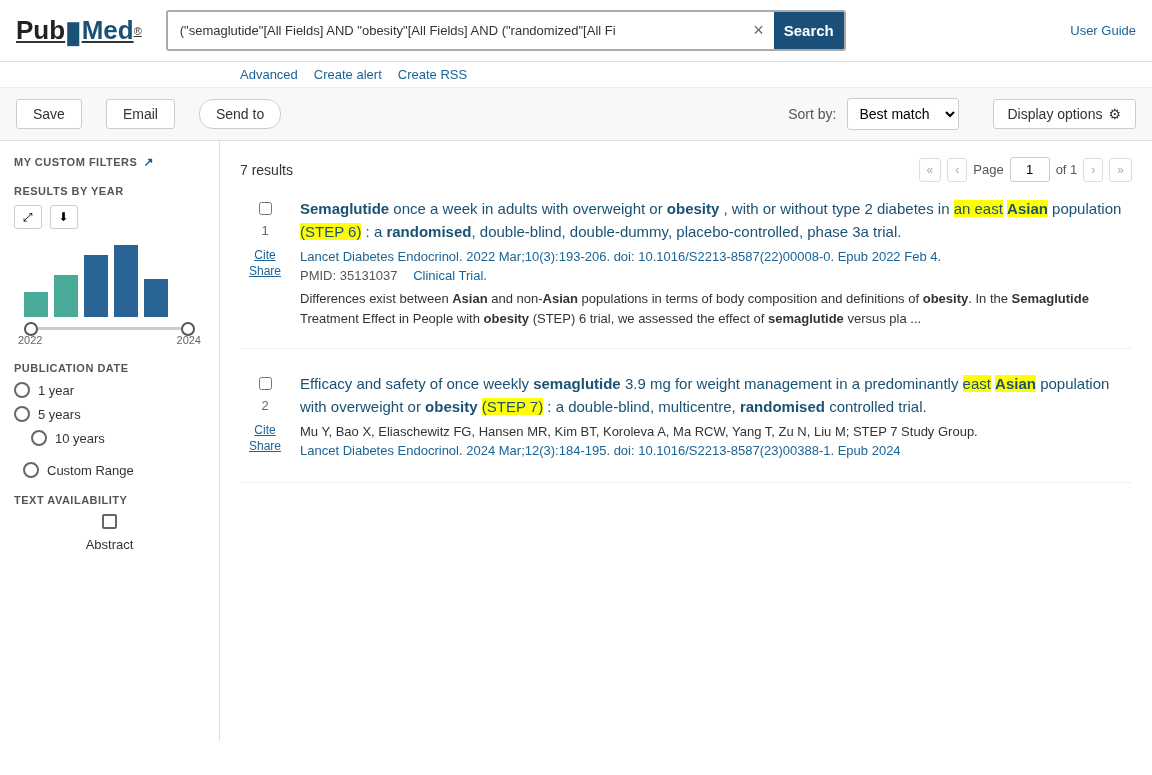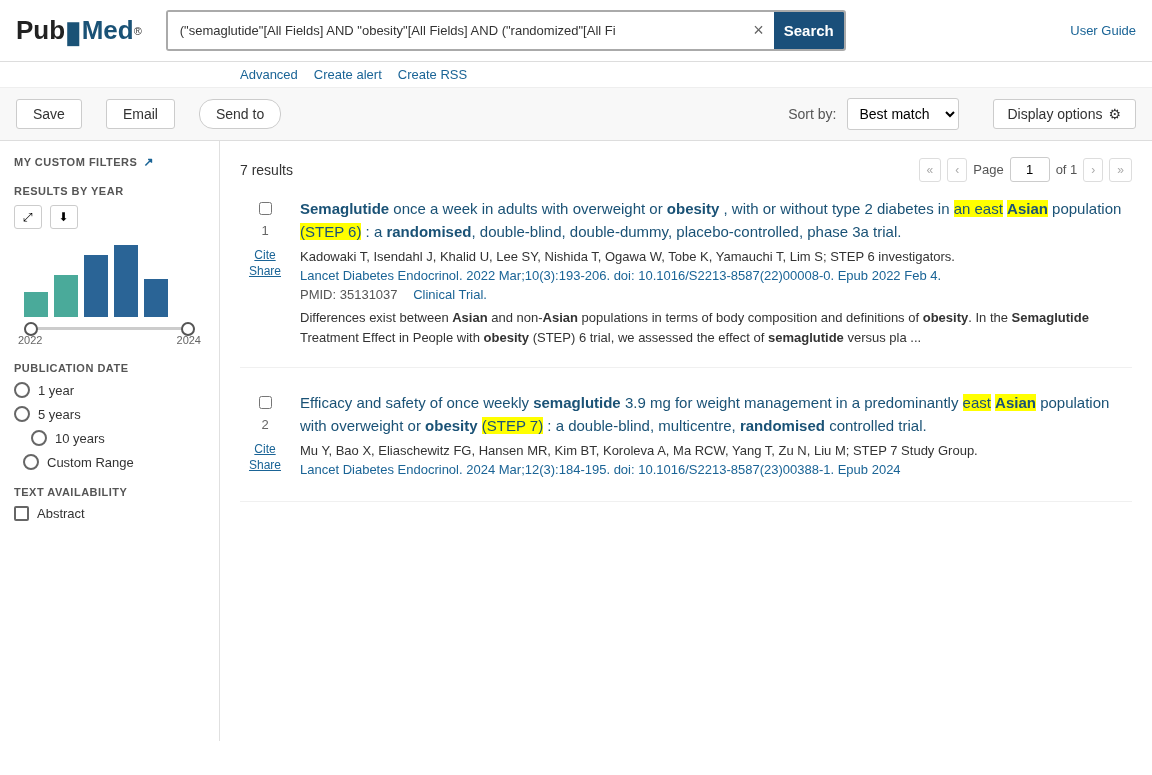--- a/index.html
+++ b/index.html
@@ -2,21 +2,21 @@
 <html><head>
   <meta charset="utf-8">
   <style>
     * { box-sizing: border-box; margin: 0; padding: 0; }
     body { font-family: Arial, sans-serif; font-size: 14px; color: #333; background: #fff; }
   </style>
 </head>
 <body>
 
 <div style="display:flex; align-items:center; padding:10px 16px; border-bottom:1px solid #ddd; background:#fff; gap:16px;">
-  <div style="display:flex; align-items:center; gap:0; margin-right:8px;">
+  <div style="display:flex; align-items:center; gap:0; margin-right:8px;text-decoration:underline;">
     <span style="font-size:26px; font-weight:bold; color:#222;">Pub</span>
     <span style="font-size:30px; color:#1a5276; font-weight:bold; line-height:1; position:relative; top:1px;">▮</span>
     <span style="font-size:26px; font-weight:bold; color:#1a5276;">Med</span>
     <sup style="font-size:11px; color:#333;">®</sup>
   </div>
 
   <div style="display:flex; flex:1; max-width:680px; border:2px solid #aaa; border-radius:3px; overflow:hidden;">
     <input type="text" style="flex: 1 1 0%; padding: 8px 12px; font-size: 13px; border: none; outline: none; color: rgb(51, 51, 51);" value="(&quot;semaglutide&quot;[All Fields] AND &quot;obesity&quot;[All Fields] AND (&quot;randomized&quot;[All Fi">
     <button style="background:none; border:none; cursor:pointer; padding:0 10px; font-size:18px; color:#666;">×</button>
     <button style="background:#1a4f7a; color:#fff; border:none; padding:10px 10px; font-size:15px; font-weight:bold; cursor:pointer;">Search</button>
@@ -96,33 +96,33 @@
     <div style="margin-bottom:16px;">
       <div style="font-size:11px; font-weight:bold; color:#555; text-transform:uppercase; letter-spacing:0.5px; margin-bottom:8px;">PUBLICATION DATE</div>
       <label style="display:flex; align-items:center; gap:8px; margin-bottom:8px; cursor:pointer; font-size:13px;">
         <span style="width:16px; height:16px; border-radius:50%; border:2px solid #666; display:inline-block; flex-shrink:0;"></span>
         <span>1 year</span>
       </label>
       <label style="display:flex; align-items:center; gap:8px; margin-bottom:8px; cursor:pointer; font-size:13px;">
         <span style="width:16px; height:16px; border-radius:50%; border:2px solid #666; display:inline-block; flex-shrink:0;"></span>
         <span>5 years</span>
       </label>
-      <label style="display:flex; align-items:center; gap:8px; margin-bottom:8px; cursor:pointer; font-size:13px;padding-left:17px;">
+      <label style="display:flex; align-items:center; gap:8px; margin-bottom:16px; cursor:pointer; font-size:13px;padding-left:17px;">
         <span style="width:16px; height:16px; border-radius:50%; border:2px solid #666; display:inline-block; flex-shrink:0;"></span>
         <span>10 years</span>
       </label>
       <label style="display:flex; align-items:center; gap:8px; margin-bottom:8px; cursor:pointer; font-size:13px;margin-left:9px;">
         <span style="width:16px; height:16px; border-radius:50%; border:2px solid #666; display:inline-block; flex-shrink:0;"></span>
         <span>Custom Range</span>
       </label>
     </div>
 
     <div>
       <div style="font-size:11px; font-weight:bold; color:#555; text-transform:uppercase; letter-spacing:0.5px; margin-bottom:8px;">TEXT AVAILABILITY</div>
-      <label style="display:flex; align-items:center; gap:8px; cursor:pointer; font-size:13px;">
+      <label style="display:flex; align-items:center; gap:8px; cursor:pointer; font-size:13px;flex-direction:column;">
         <span style="width:15px; height:15px; border:2px solid #666; display:inline-block; flex-shrink:0; border-radius:2px;"></span>
         <span>Abstract</span>
       </label>
     </div>
 
   </div>
 
   <div style="flex:1; padding:16px 20px;">
 
     <div style="display:flex; align-items:center; margin-bottom:16px;">
@@ -155,21 +155,20 @@
             <strong>obesity</strong>
             <span>, with or without type 2 diabetes in </span>
             <span style="background:#ffff00;">an east</span>
             <span> </span>
             <span style="background:#ffff00;"><strong>Asian</strong></span>
             <span> population </span>
             <span style="background:#ffff00;">(STEP 6)</span>
             <span>: a <strong>randomised</strong>, double-blind, double-dummy, placebo-controlled, phase 3a trial.</span>
           </a>
         </div>
-        <div style="font-size:13px; color:#333; margin-bottom:4px;">Kadowaki T, Isendahl J, Khalid U, Lee SY, Nishida T, Ogawa W, Tobe K, Yamauchi T, Lim S; STEP 6 investigators.</div>
         <div style="font-size:13px; color:#1a6496; margin-bottom:4px;">Lancet Diabetes Endocrinol. 2022 Mar;10(3):193-206. doi: 10.1016/S2213-8587(22)00008-0. Epub 2022 Feb 4.</div>
         <div style="font-size:13px; color:#555; margin-bottom:6px;">
           <span>PMID: 35131037</span>
           <span style="color:#1a6496; margin-left:12px;">Clinical Trial.</span>
         </div>
         <div style="font-size:13px; color:#333; line-height:1.5;">
           Differences exist between <strong>Asian</strong> and non-<strong>Asian</strong> populations in terms of body composition and definitions of <strong>obesity</strong>. In the <strong>Semaglutide</strong> Treatment Effect in People with <strong>obesity</strong> (STEP) 6 trial, we assessed the effect of <strong>semaglutide</strong> versus pla ...
         </div>
       </div>
     </div>

